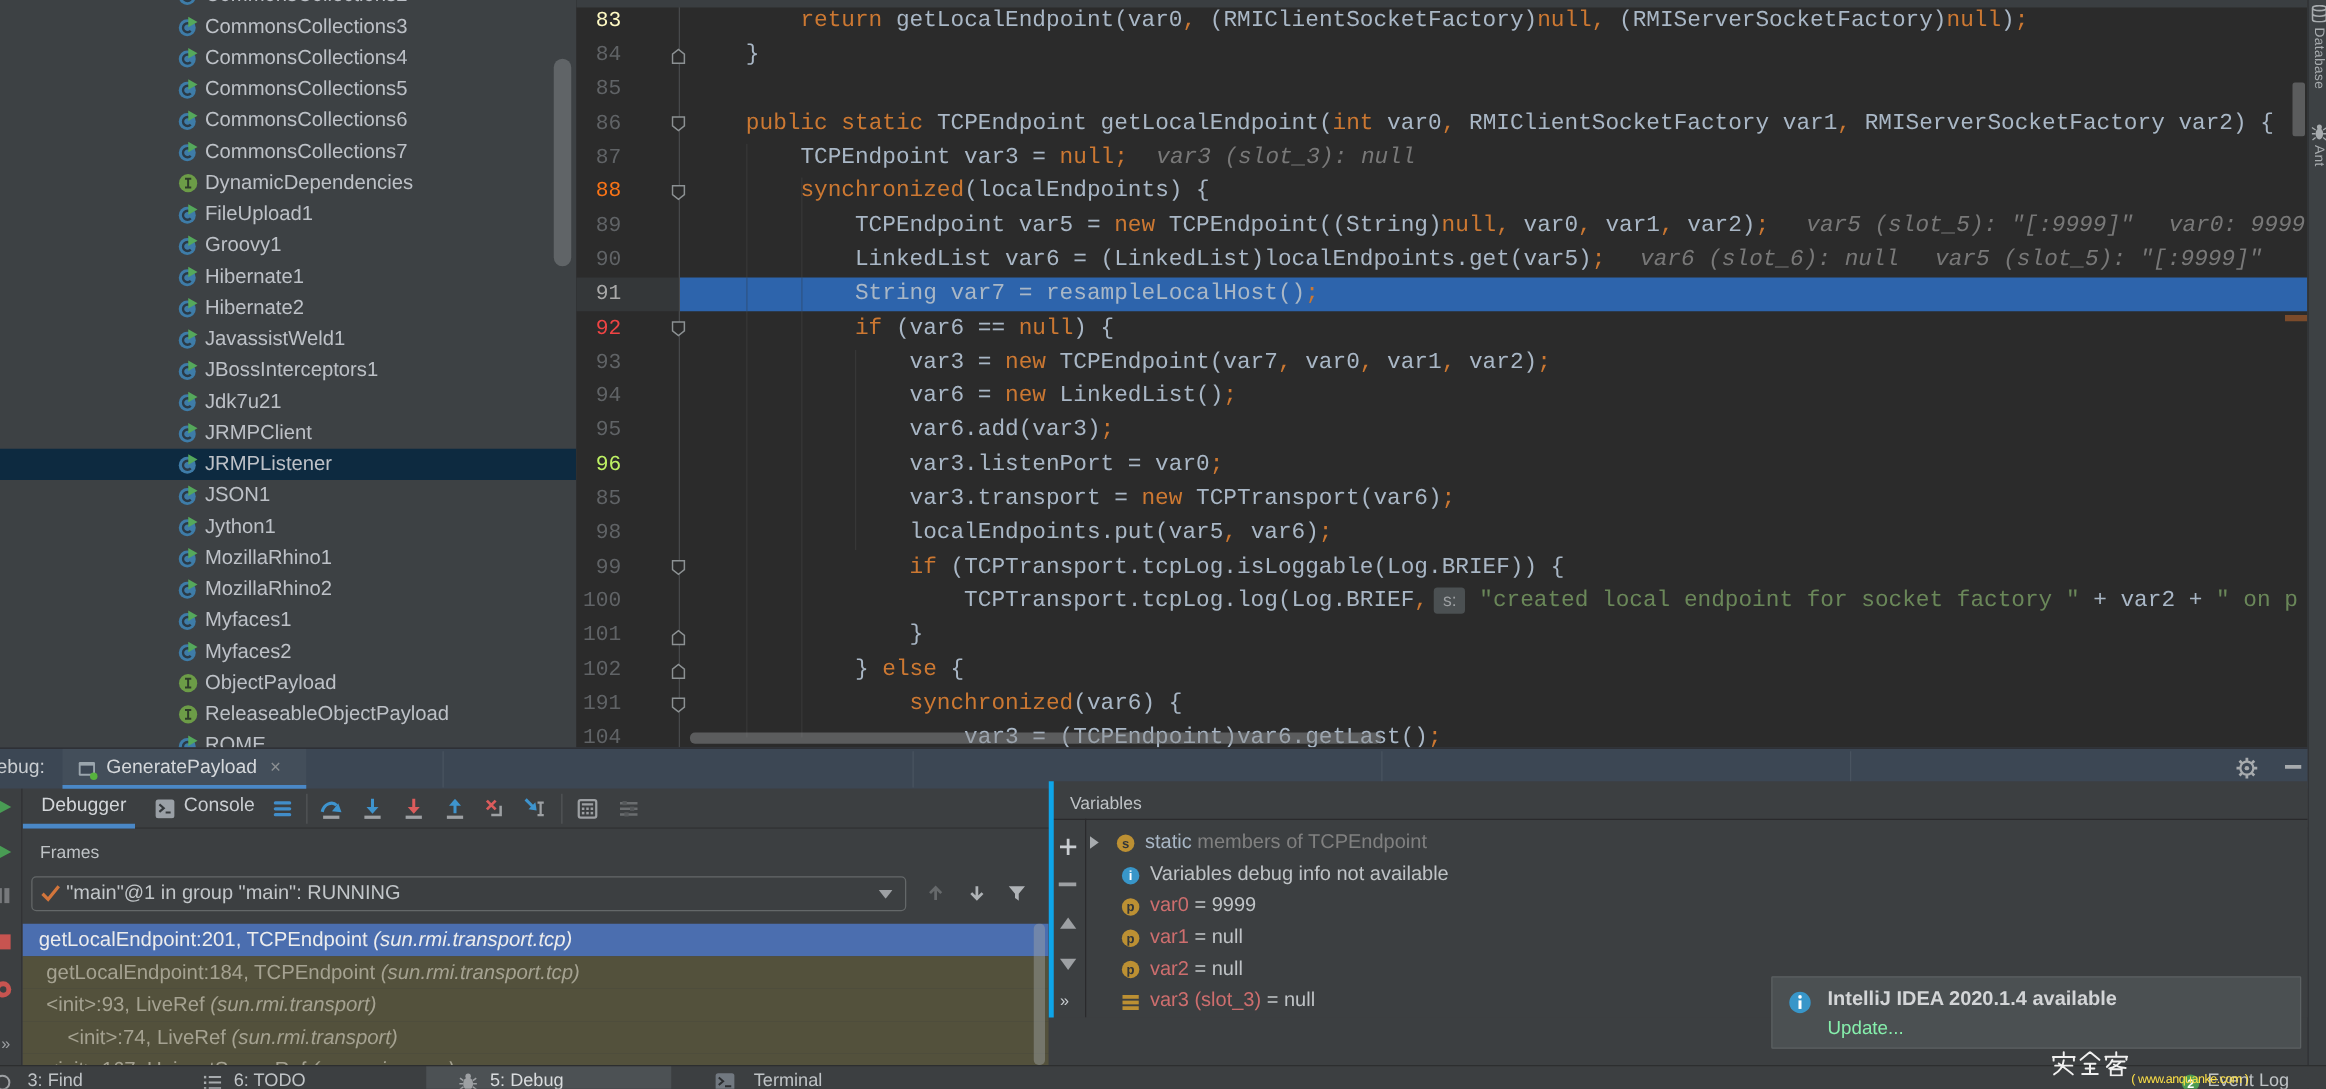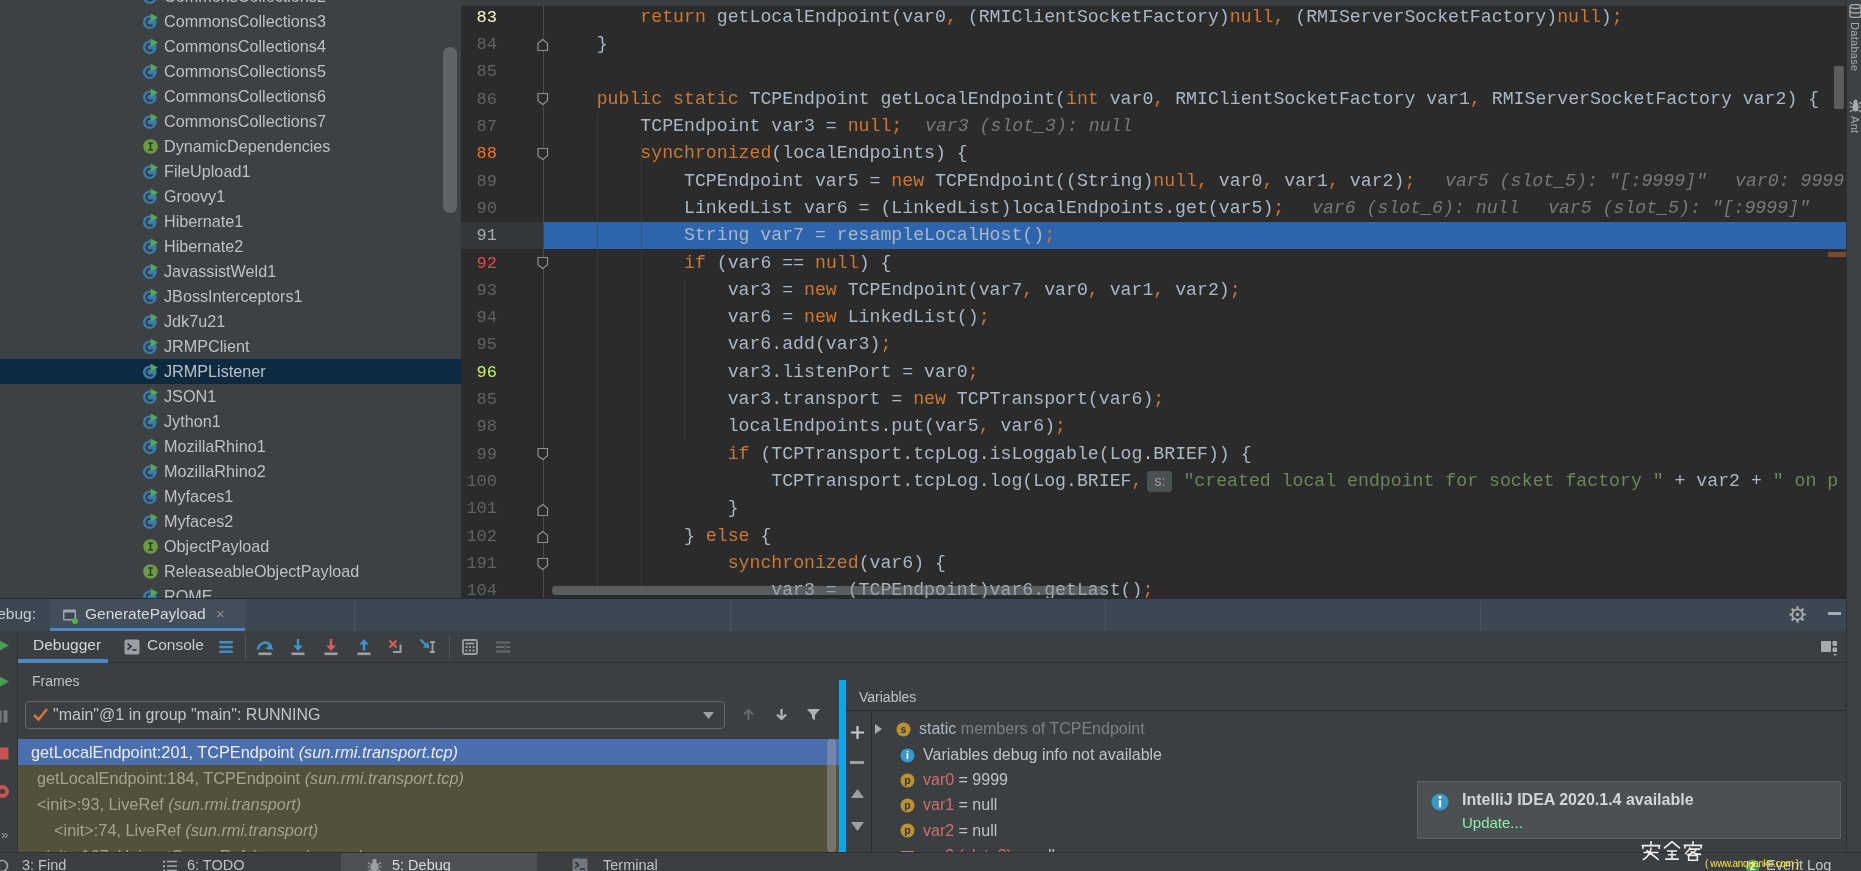--- a/index.html
+++ b/index.html
@@ -14,21 +14,21 @@
 .h{position:absolute;font-family:"Liberation Mono",monospace;font-size:18.2px;line-height:27.32px;color:#787878;font-style:italic;white-space:pre}
 .fold{position:absolute;left:76px}
 .bdg{display:inline-block;width:25px;height:21px;background:#4b5052;border-radius:3px;color:#9da0a3;font-family:"Liberation Sans",sans-serif;font-size:14px;font-style:normal;text-align:center;line-height:21px;vertical-align:middle;margin:0 11px 0 5px}
 .ig{position:absolute;width:1px;background:rgba(255,255,255,0.06)}
 #rstripe{position:absolute;left:1846px;top:0;width:15px;height:871px;background:#3d4144;border-left:1px solid #2f3133}
 .vtext{position:absolute;writing-mode:vertical-rl;color:#a7abae;font-size:11px;letter-spacing:0.3px}
 #dheader{position:absolute;left:0;top:598px;width:1846px;height:33px;background:#3c4754;border-top:1px solid #2a2a2c}
 #dtoolbar{position:absolute;left:18px;top:631px;width:1828px;height:32px;background:#3c3f41;border-bottom:1px solid #2e3031}
 #dleft{position:absolute;left:0;top:631px;width:18px;height:221px;background:#3c3f41;border-right:1px solid #2f3133}
 #frames{position:absolute;left:18px;top:663px;width:821px;height:189px;background:#3c3f41;overflow:hidden}
-#vars{position:absolute;left:839px;top:680px;width:1007px;height:189px;background:#3c3f41;border-left:7px solid #0ea5e9;overflow:hidden}
+#vars{position:absolute;left:839px;top:625px;width:1007px;height:189px;background:#3c3f41;border-left:4px solid #0ea5e9;overflow:hidden}
 .frow{position:absolute;left:0;width:821px;height:26px;font-size:16.3px;line-height:26px;white-space:pre}
 .vrow{position:absolute;left:29px;width:978px;height:25px;display:flex;align-items:center;font-size:16px;color:#bfc3c6;white-space:pre}
 .vrow svg{flex:none}
 #status{position:absolute;left:0;top:852px;width:1861px;height:19px;background:#3c3f41;border-top:1px solid #2c2e2f;overflow:hidden}
 .st{position:absolute;top:4px;font-size:14.5px;color:#bfc3c6;line-height:17px}
 .sep{position:absolute;width:1px;background:rgba(255,255,255,0.07)}
 #notif{position:absolute;left:1417px;top:781px;width:424px;height:58px;background:#4b5052;border:1px solid #5c6163;border-radius:1px}
 </style></head><body>
 <div id="tree">
 <div class="abs" style="left:0;top:358.5px;width:461px;height:25px;background:#0d2a40"></div>

